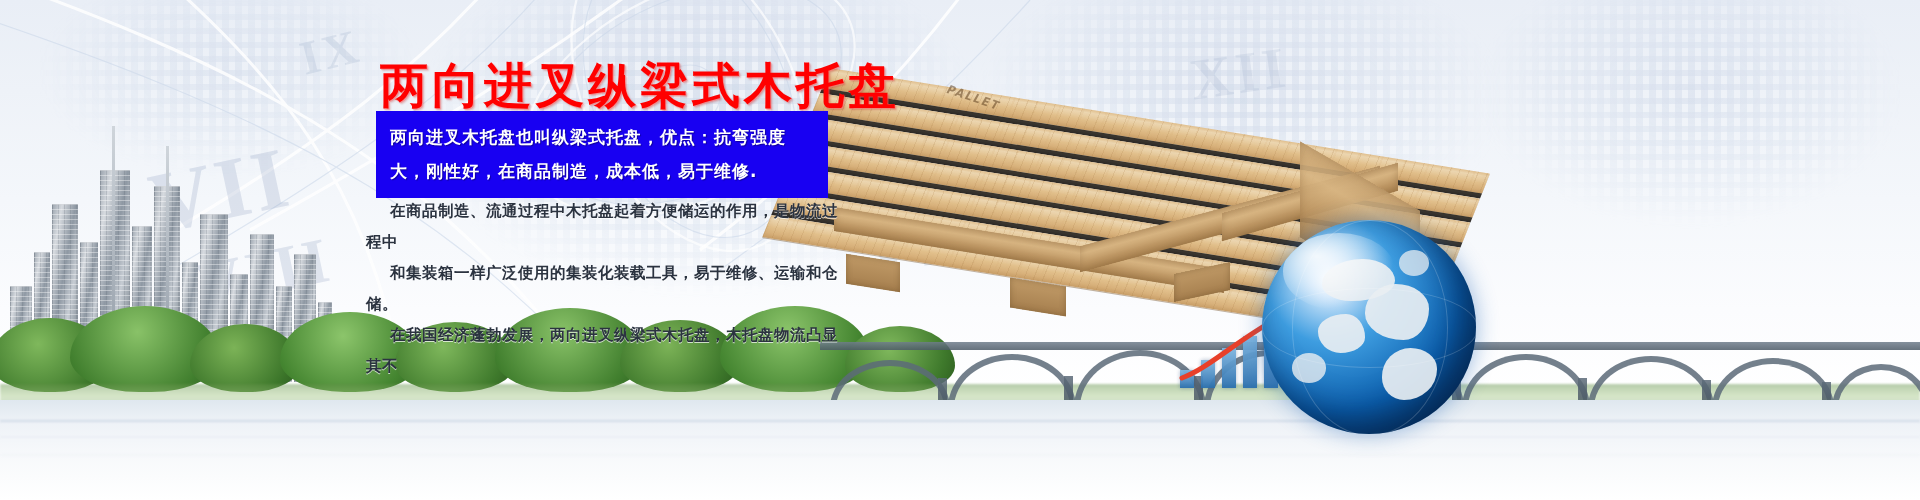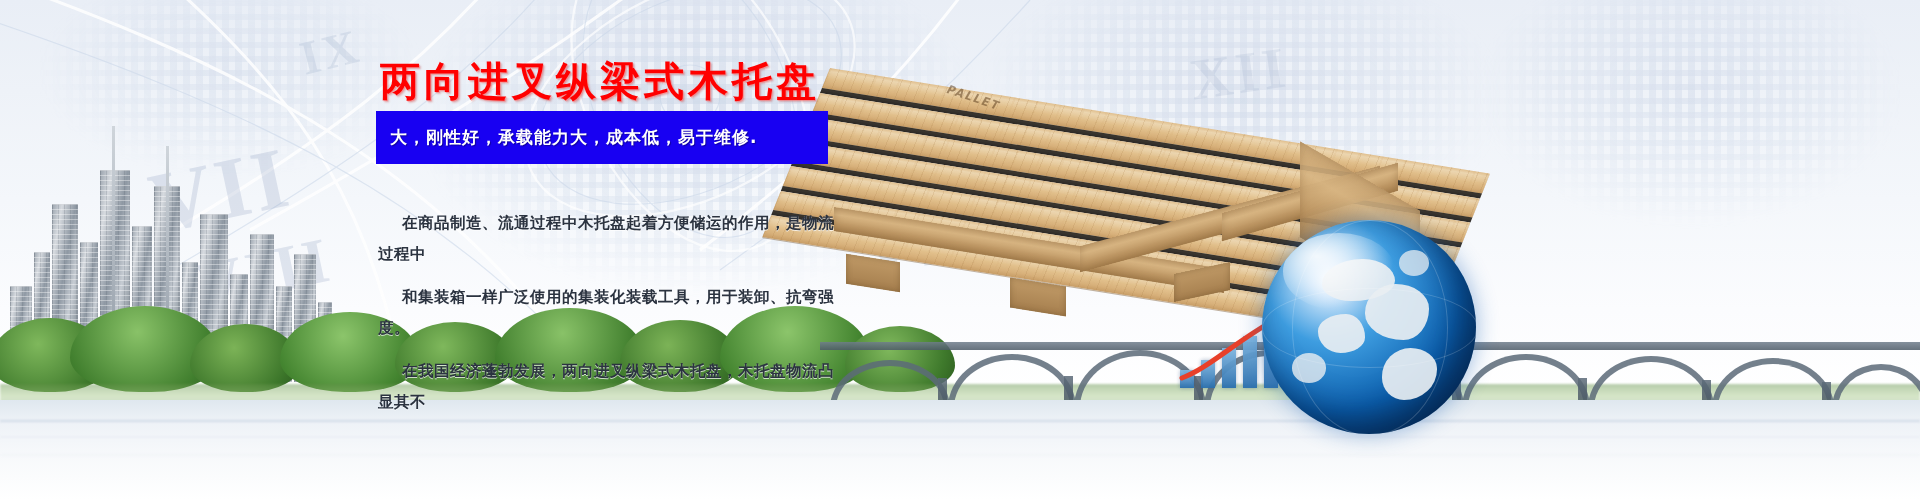--- a/index.html
+++ b/index.html
@@ -76,42 +76,42 @@
   .deck{position:absolute;left:0;top:26px;width:1100px;height:8px;
     background:linear-gradient(to bottom,#6f7d8b,#4d5a67);opacity:.85;}
   .arch{position:absolute;bottom:0;border:6px solid #5c6b79;border-bottom:none;
     border-radius:50% 50% 0 0/100% 100% 0 0;background:transparent;opacity:.85;}
   .pier{position:absolute;bottom:0;width:9px;background:linear-gradient(to bottom,#5c6b79,#46535f);opacity:.85;}
 
   
   .title{
     position:absolute;left:380px;top:54px;
     font-family:"DejaVu Sans","Liberation Sans",sans-serif;
-    font-size:40px;font-weight:700;letter-spacing:4px;color:#ff0000;
+    font-size:48px;font-weight:700;letter-spacing:4px;color:#ff0000;
     text-shadow:1px 1px 0 rgba(255,120,120,.55), 2px 2px 2px rgba(170,0,0,.25);
     white-space:nowrap;
   }
   .bluebox{
     position:absolute;left:376px;top:111px;width:452px;
     background:#1800f2;
     padding:9px 12px 10px 14px;
     box-sizing:border-box;
   }
   .bluebox p{
     margin:0;color:#ffffff;font-size:17px;font-weight:700;line-height:34px;
     letter-spacing:1px;white-space:nowrap;
     text-shadow:1px 1px 1px rgba(0,0,0,.35);
   }
   .para{
     position:absolute;left:366px;top:196px;width:480px;
     color:#2b3340;font-size:15.5px;font-weight:700;line-height:31px;letter-spacing:.5px;
     text-indent:24px;
     text-shadow:0 1px 0 rgba(255,255,255,.7);
   }
-  .para p{margin:12px;}
+  .para p{margin:0;}
 
   
   .pallet{position:absolute;left:830px;top:68px;width:680px;height:250px;}
   .pal-top{
     position:absolute;left:0;top:0;width:680px;height:186px;
     transform:matrix(1,0.16,-0.40,1,0,0);
     transform-origin:0 0;
   }
   .board{
     position:absolute;left:0;
@@ -303,22 +303,23 @@
     <div class="land" style="left:64%;top:14%;width:14%;height:12%;border-radius:50%;opacity:.75;"></div>
     <div class="mer" style="left:-14%;top:0;width:128%;height:100%;"></div>
     <div class="mer" style="left:14%;top:0;width:72%;height:100%;"></div>
     <div class="mer" style="left:0;top:32%;width:100%;height:36%;border-radius:50%;"></div>
     <div class="shine"></div>
   </div>
 
   <div class="title">两向进叉纵梁式木托盘</div>
 
   <div class="bluebox">
-    <p>大，刚性好，承载能力大，成本低，易于维修.</p>
+    <p>两向进叉木托盘也叫纵梁式托盘，优点：抗弯强度</p>
+    <p>大，刚性好，在商品制造，成本低，易于维修.</p>
   </div>
 
   <div class="para">
     <p>在商品制造、流通过程中木托盘起着方便储运的作用，是物流过程中</p>
-    <p>和集装箱一样广泛使用的集装化装载工具，用于装卸、抗弯强度。</p>
+    <p>和集装箱一样广泛使用的集装化装载工具，易于维修、运输和仓储。</p>
     <p>在我国经济蓬勃发展，两向进叉纵梁式木托盘，木托盘物流凸显其不</p>
   </div>
 
 </div>
 
 </body></html>

